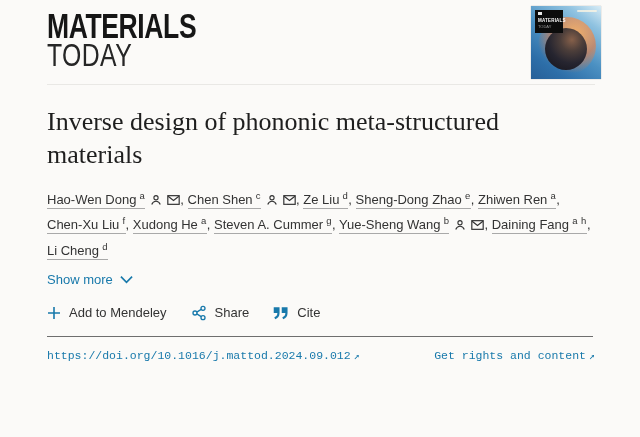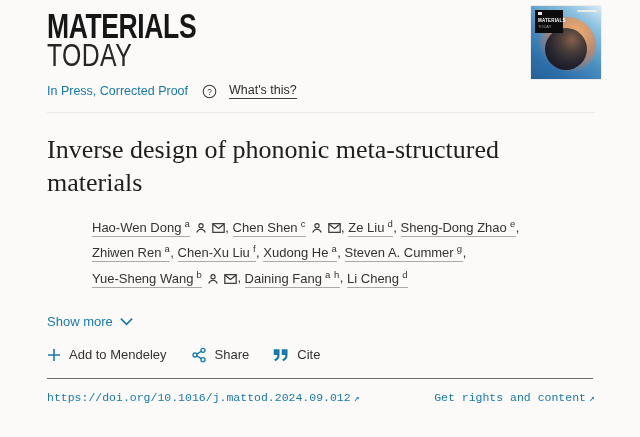--- a/index.html
+++ b/index.html
@@ -42,29 +42,29 @@
   .research { margin-top:18px; font-size:11px; color:#787878; letter-spacing:.2px; }
   .title {
     margin-top:20px;
     font-family:"Liberation Serif", serif;
     font-weight:400;
     font-size:26px; line-height:1.28;
     color:#1e1e1e;
     max-width:548px;
   }
 
-  .authors { margin-top:15px; font-size:13px; line-height:1.85; color:#333; max-width:556px;margin-left:45px; }
+  .authors { margin-top:15px; font-size:13px; line-height:1.85; color:#333; max-width:556px; }
   .author { white-space:nowrap; cursor:pointer; }
   .a-u { border-bottom:1px solid #a9a9a9; padding-bottom:1px; }
   .authors sup { font-size:9.5px; letter-spacing:.5px; }
   .a-icon { margin-left:5px; vertical-align:-2px; }
   .a-sep { color:#333; }
 
   .show-more {
-    margin-top:23px; display:flex; align-items:center; gap:7px;
+    margin-top:9px; display:flex; align-items:center; gap:7px;
     color:#1879ab; font-size:13px; cursor:pointer; width:max-content;
   }
 
   
   .actions { margin-top:18px; display:flex; align-items:center; gap:24px; font-size:13px; color:#333; }
   .action { display:flex; align-items:center; gap:8px; cursor:pointer; }
 
   .divider-dark { margin-top:15px; width:546px; border-top:1px solid #6e6e6e; }
 
   
@@ -111,30 +111,20 @@
     <div class="cover-sphere"></div>
     <div class="cover-masthead">
       <div class="cover-mark"></div>
       <div class="cm1">MATERIALS</div>
       <div class="cm2">TODAY</div>
     </div>
     <div class="cover-streak"></div>
   </div>
 
 
-  <div class="status-row">
-    <span class="status-link">In Press, Corrected Proof</span>
-    <span class="q-wrap">
-      <svg width="15" height="15" viewBox="0 0 20 20">
-        <circle cx="10" cy="10" r="8.4" fill="none" stroke="#3a3a3a" stroke-width="1.4"></circle>
-        <text x="10" y="14" text-anchor="middle" font-size="11" fill="#3a3a3a" font-family="Liberation Sans, sans-serif">?</text>
-      </svg>
-    </span>
-    <span class="whats-this">What's this?</span>
-  </div>
 
   <div class="divider-light"></div>
 
 
   <h1 class="title">Inverse design of phononic meta-structured materials</h1>
 
   <div class="authors" id="authors"><span class="author"><span class="a-u">Hao-Wen Dong<sup> a</sup></span><svg class="a-icon" width="12" height="12" viewBox="0 0 24 24">
           <circle cx="12" cy="7.5" r="4.2" fill="none" stroke="#333" stroke-width="2.2"></circle>
           <path d="M3.5 21c1.6-4.4 5-6.5 8.5-6.5s6.9 2.1 8.5 6.5" fill="none" stroke="#333" stroke-width="2.2"></path>
         </svg><svg class="a-icon" width="13" height="12" viewBox="0 0 24 22">

